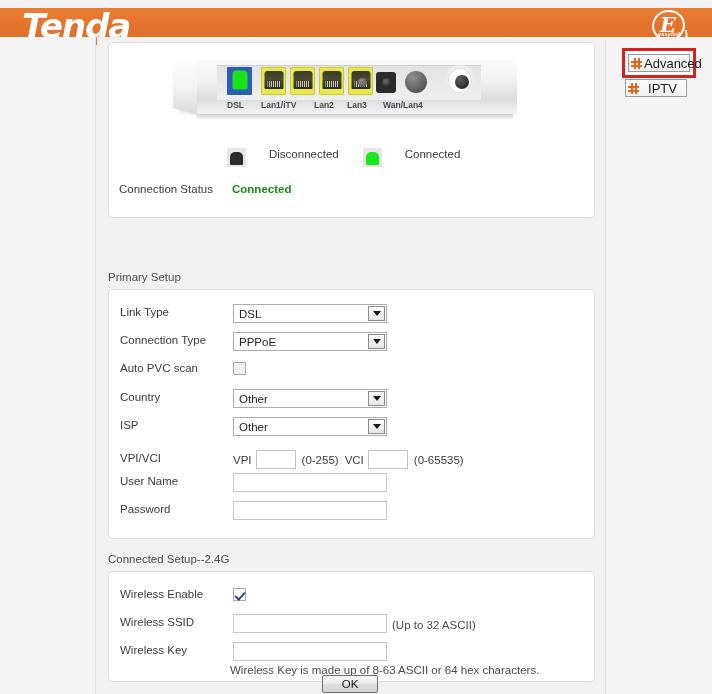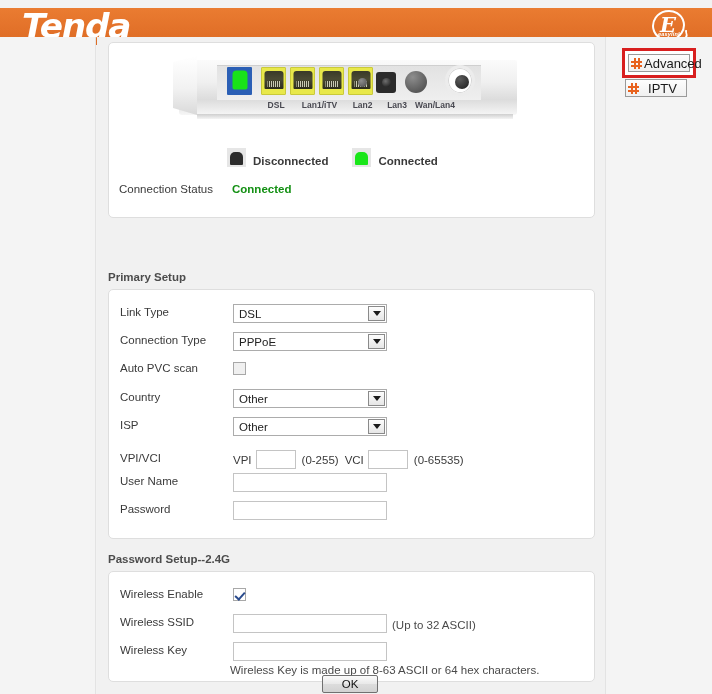--- a/index.html
+++ b/index.html
@@ -116,30 +116,30 @@
 
   
   .panel {
     position: absolute;
     background: #ffffff;
     border: 1px solid #dedede;
     border-radius: 5px;
   }
   .section-title {
     position: absolute;
-    font-size: 11.5px; font-weight: bold; color: #4c4c4c;
+    font-size: 11.5px; font-weight: normal; color: #4c4c4c;
   }
 
   
   #panel-status { left: 11px; top: 5px; width: 487px; height: 176px; }
 
   
   #router {
     position: absolute; left: 64px; top: 11px;
-    width: 344px; height: 75px; text-align: center;
+    width: 344px; height: 75px;
   }
   .r-body {
     position: absolute; left: 6px; top: 6px; width: 338px; height: 55px;
     background: linear-gradient(to bottom, #fbfbfb 0%, #f0f0f0 40%, #dcdcdc 72%, #f6f6f6 100%);
     border-radius: 2px 2px 3px 3px;
   }
   .r-left-face {
     position: absolute; left: 0px; top: 2px; width: 24px; height: 59px;
     background: linear-gradient(to bottom, #ffffff 0%, #f2f2f2 55%, #d9d9d9 100%);
     clip-path: polygon(0% 10%, 100% 0%, 100% 100%, 0% 88%);
@@ -214,21 +214,21 @@
     white-space: nowrap;
   }
   #port-labels span { display: inline-block; }
 
   
   #legend {
     position: absolute; left: 118px; top: 105px;
     display: flex; align-items: center; gap: 24px;
     font-size: 11.5px; color: #3a3a3a;
   }
-  .leg-item { display: flex; align-items: flex-end; gap: 7px; font-weight: bold; }
+  .leg-item { display: flex; align-items: flex-start; gap: 23px; }
   .leg-sq {
     width: 19px; height: 19px; background: #e6e6e6;
     display: flex; align-items: flex-end; justify-content: center;
     padding-bottom: 2px;
   }
   .leg-plug { width: 13px; height: 13px; border-radius: 5px 5px 1px 1px; }
   .leg-plug.off { background: #2c2c2c; }
   .leg-plug.on  { background: #1ae61a; }
 
   #conn-status-row {
@@ -482,21 +482,21 @@
       </div>
 
       <div class="row" style="top:179px">
         <span class="rlabel">User Name</span>
         <div class="ctl" style="top:4px">
           <input class="txtin wide" type="text" value="" style="">
         </div>
       </div>
     </div>
 
-    <div class="section-title" id="title-wireless">Password Setup--2.4G</div>
+    <div class="section-title" id="title-wireless">Connected Setup--2.4G</div>
     <div class="panel" id="panel-wireless">
 
       <div class="row" style="top:10px">
         <span class="rlabel">Wireless Enable</span>
         <div class="ctl" style="top:6px">
           <div class="chk checked"></div>
         </div>
       </div>
 
       <div class="row" style="top:38px">

